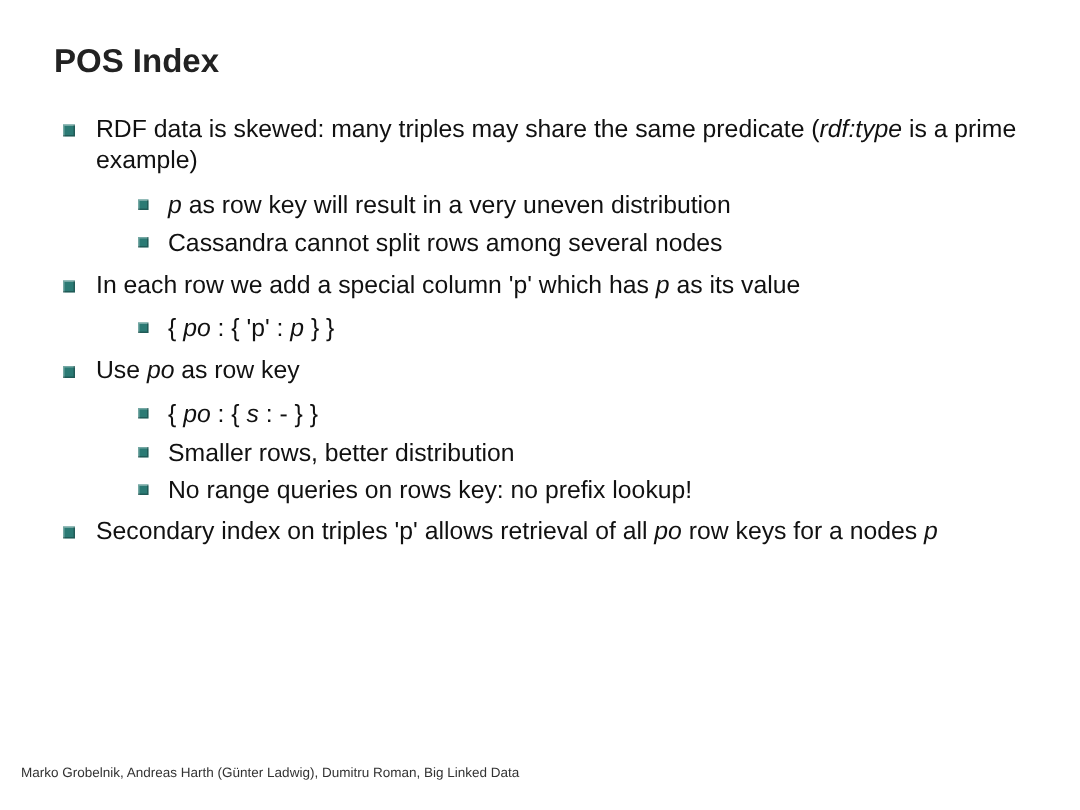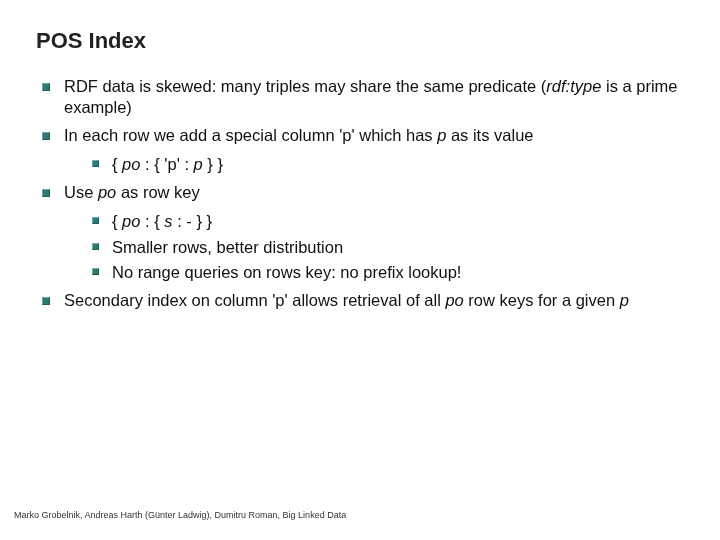--- a/index.html
+++ b/index.html
@@ -84,20 +84,26 @@
 <div class="slide">
   <h1 class="title">POS Index</h1>
 
   <div class="content">
     <ul class="lvl1">
 
       <li>
         <span class="li-line">
           <span>RDF data is skewed: many triples may share the same predicate (</span><span class="itxt">rdf:type</span><span> is a prime example)</span>
         </span>
+        <ul class="lvl2">
+          <li>
+            <span></span><span class="itxt">p</span><span> as row key will result in a very uneven distribution</span>
+          </li>
+          <li>Cassandra cannot split rows among several nodes</li>
+        </ul>
       </li>
 
 
       <li>
         <span class="li-line">
           <span>In each row we add a special column 'p' which has </span><span class="itxt">p</span><span> as its value</span>
         </span>
         <ul class="lvl2">
           <li>
             <span>{ </span><span class="itxt">po</span><span> : { 'p' : </span><span class="itxt">p</span><span> } }</span>
@@ -113,21 +119,21 @@
           <li>
             <span>{ </span><span class="itxt">po</span><span> : { </span><span class="itxt">s</span><span> : - } }</span>
           </li>
           <li>Smaller rows, better distribution</li>
           <li>No range queries on rows key: no prefix lookup!</li>
         </ul>
       </li>
 
       <li>
         <span class="li-line">
-          <span>Secondary index on column 'p' allows retrieval of all </span><span class="itxt">po</span><span> row keys for a given </span><span class="itxt">p</span>
+          <span>Secondary index on triples 'p' allows retrieval of all </span><span class="itxt">po</span><span> row keys for a nodes </span><span class="itxt">p</span>
         </span>
       </li>
 
     </ul>
   </div>
 
   <div class="footer">Marko Grobelnik, Andreas Harth (Günter Ladwig), Dumitru Roman, Big Linked Data</div>
 </div>
 
 </body></html>

